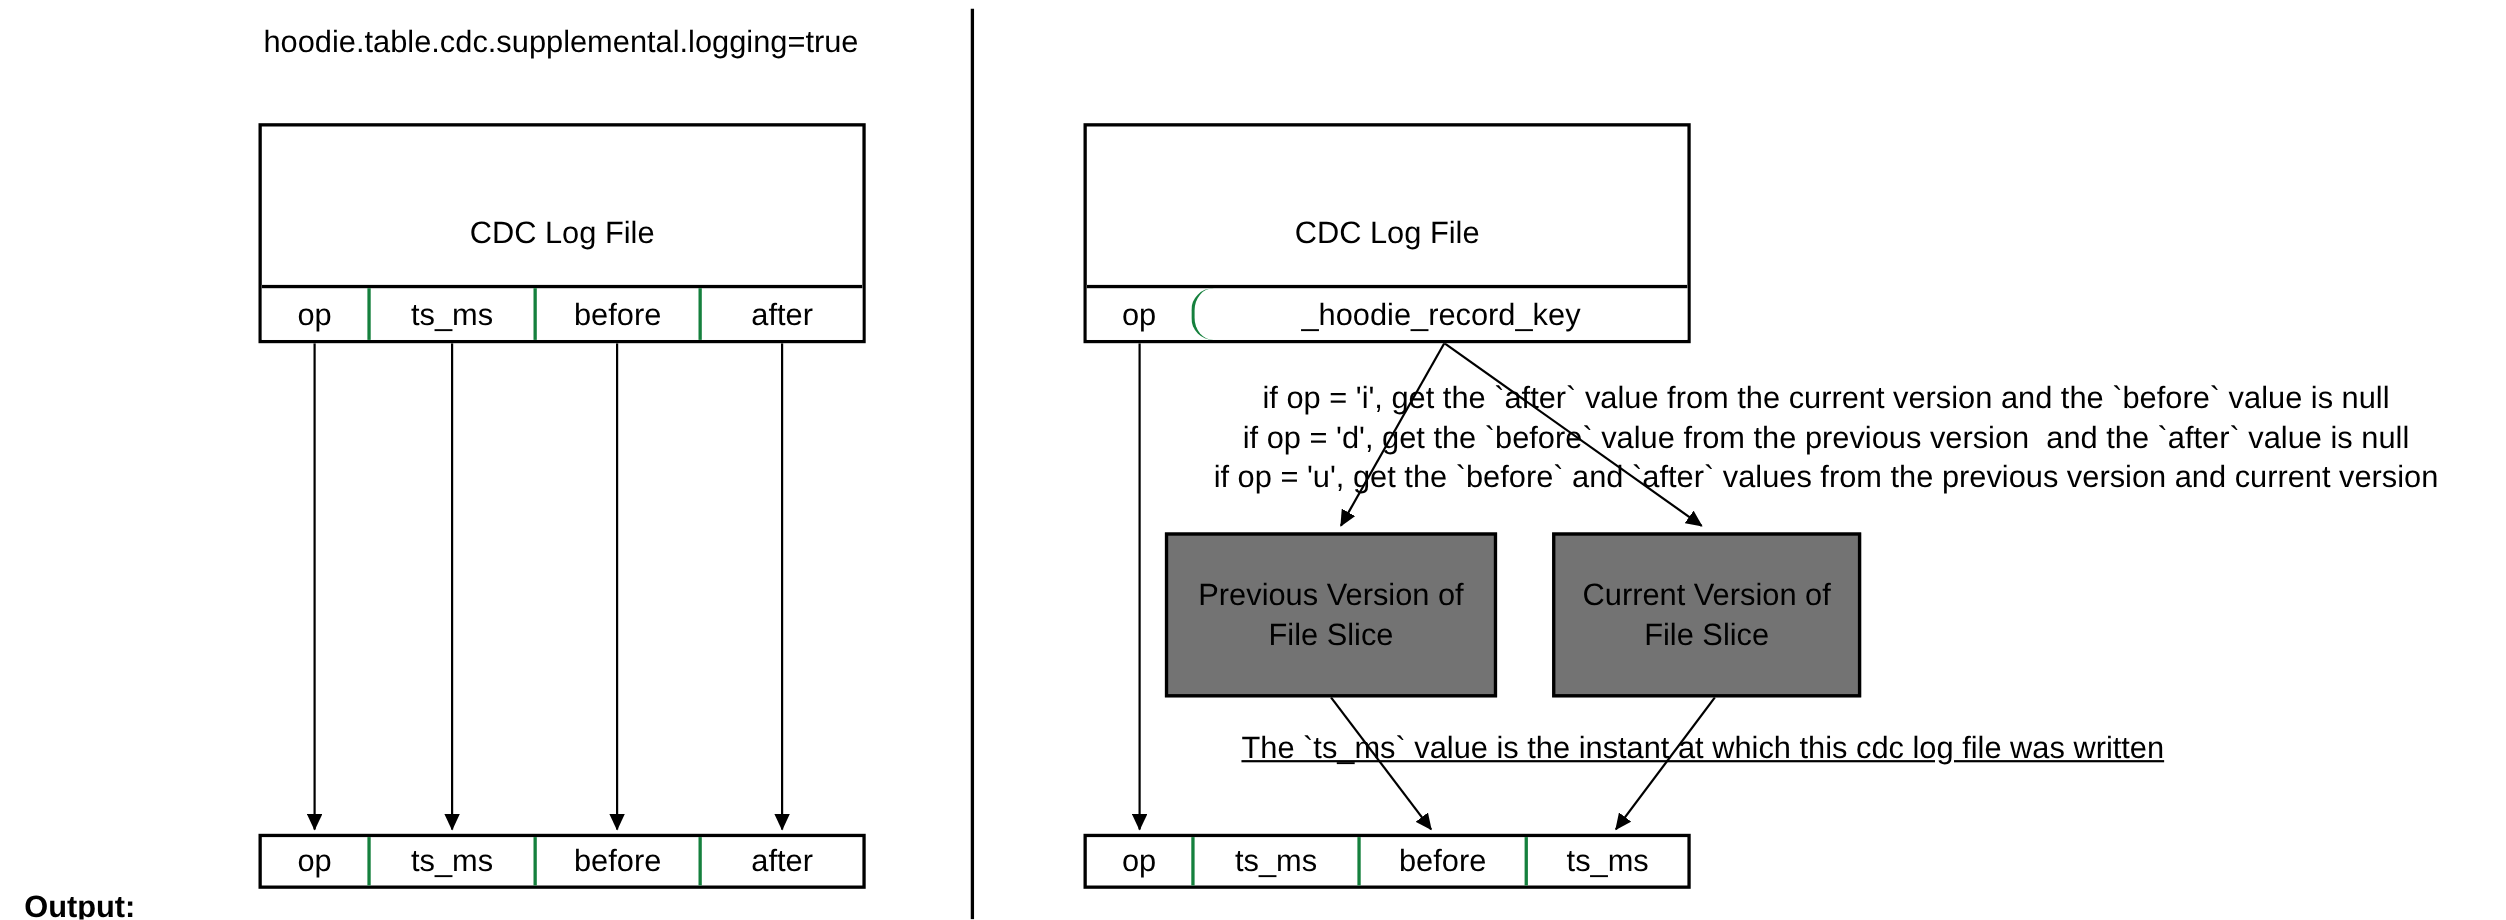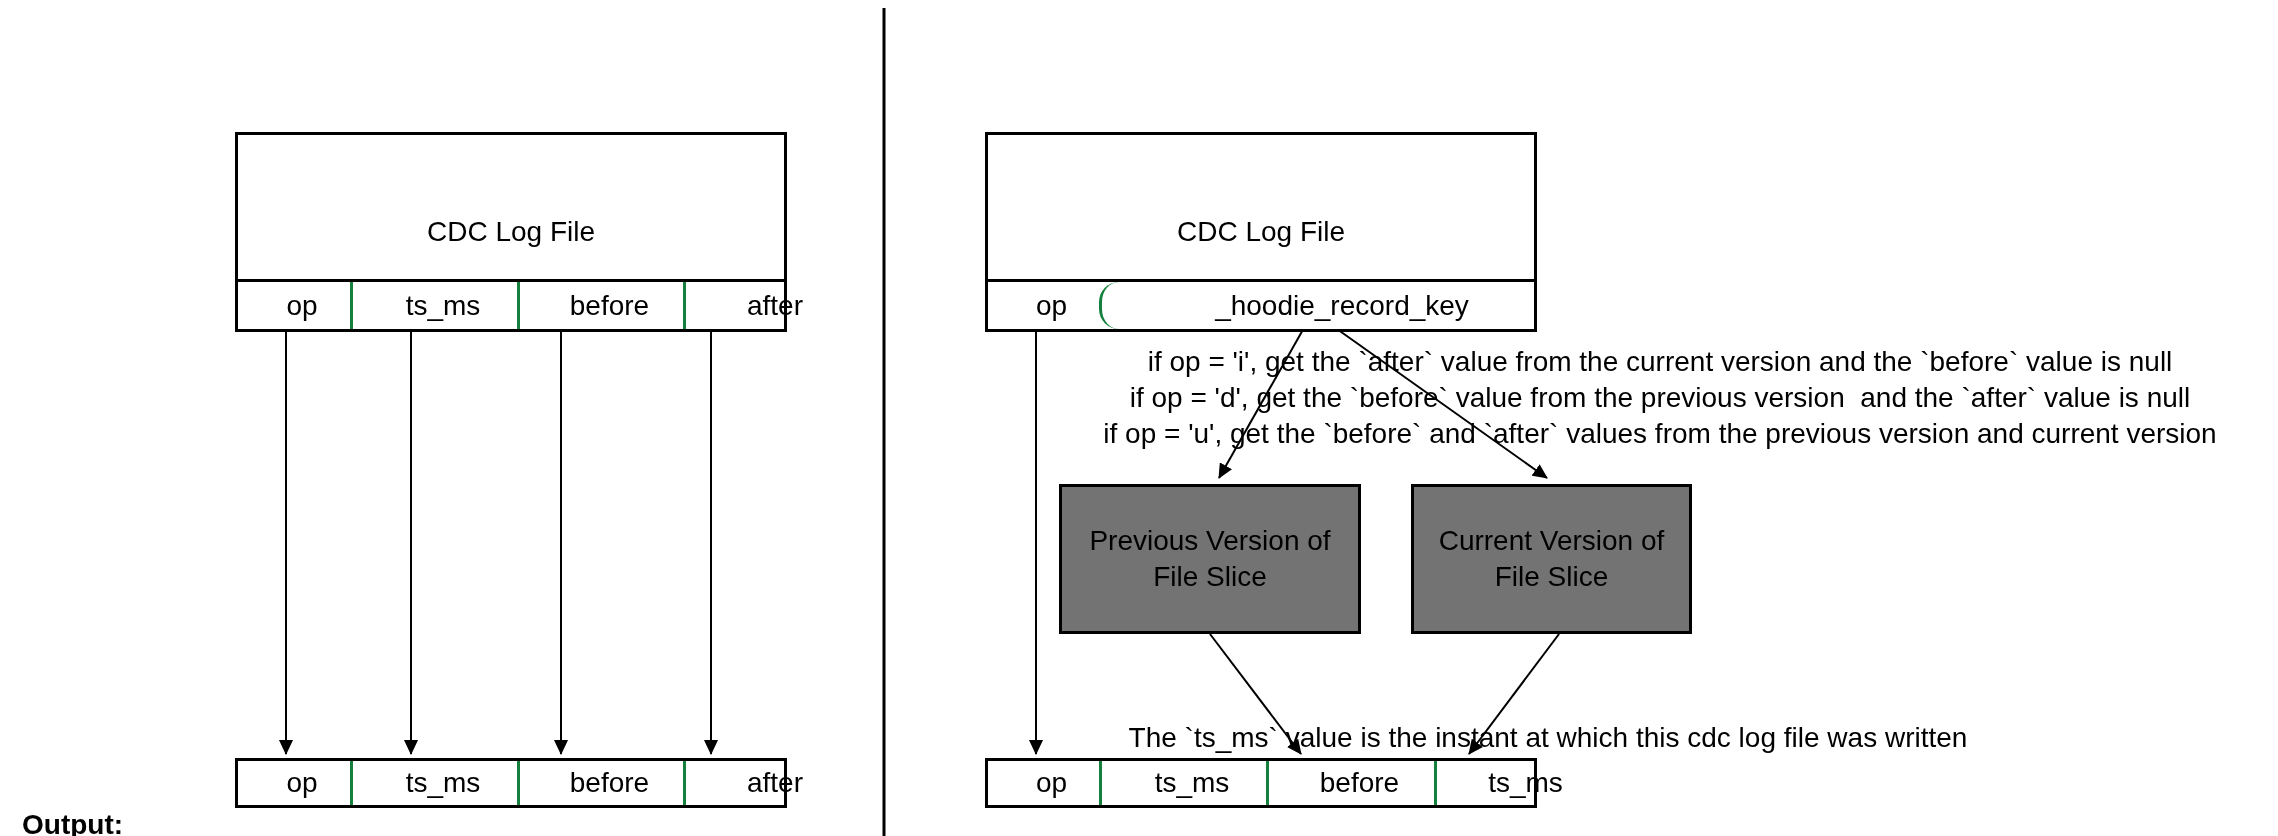--- a/index.html
+++ b/index.html
@@ -14,57 +14,56 @@
   .abs { position: absolute; }
   .txt { font-size: 28px; line-height: 36px; white-space: pre; }
   .center { text-align: center; }
 
   
   .panel-title { top: 20px; width: 700px; }
 
   
   .cdc-box {
     top: 112px; width: 552px; height: 200px;
-    border: 3px solid #000; box-sizing: border-box; background: #fff; margin-top: 20px;
+    border: 3px solid #000; box-sizing: border-box; background: #fff;
   }
   .cdc-box .box-label {
     position: absolute; inset: 0;
     display: flex; align-items: center; justify-content: center;
   }
   .col-row {
     position: absolute; left: 0; right: 0; bottom: 0; height: 50px;
     border-top: 3px solid #000; box-sizing: border-box;
     display: flex; background: #fff;
   }
   .cell {
     flex: none; box-sizing: content-box;
     display: flex; align-items: center; justify-content: center;
     height: 100%;
-    padding-left: 16px;
   }
   .cell + .cell { border-left: 3px solid #15803d; }
 
   
   .out-row {
     top: 758px; width: 552px; height: 50px;
     border: 3px solid #000; box-sizing: border-box;
     display: flex; background: #fff;
   }
 
   
   .version-box {
     top: 484px; height: 150px;
     border: 3px solid #000; box-sizing: border-box; background: #737373;
     display: flex; align-items: center; justify-content: center;
     text-align: center; white-space: pre-line;
   }
 
   
   #rules-block { left: 1020px; top: 344px; width: 1280px; }
-  #ts-note { left: 1048px; top: 720px; width: 1000px; }
+  #ts-note { left: 1048px; top: 662px; width: 1000px; text-decoration: underline; }
   #output-label { left: 22px; top: 807px; font-weight: bold; }
 
   
   .w-op-l { width: 96px; }  .w-tsms-l { width: 148px; } .w-before-l { width: 147px; } .w-after-l { width: 146px; }
   .w-op-r { width: 95px; }  .w-key-r { width: 448px; border-radius: 20px; }
   .w-tsms-r { width: 148px; } .w-before-r { width: 149px; } .w-tsms2-r { width: 145px; }
 
   svg#arrow-layer { position: absolute; left: 0; top: 0; pointer-events: none; }
   svg#arrow-layer line { stroke: #000000; stroke-width: 2; }
   svg#arrow-layer line.divider { stroke-width: 3; }
@@ -87,20 +86,21 @@
     <line x1="561" y1="312" x2="561" y2="754" marker-end="url(#ah)"></line>
     <line x1="711" y1="312" x2="711" y2="754" marker-end="url(#ah)"></line>
 
     <line x1="1036" y1="312" x2="1036" y2="754" marker-end="url(#ah)"></line>
     <line x1="1313" y1="312" x2="1219" y2="478" marker-end="url(#ah)"></line>
     <line x1="1313" y1="312" x2="1547" y2="478" marker-end="url(#ah)"></line>
     <line x1="1210" y1="634" x2="1301" y2="754" marker-end="url(#ah)"></line>
     <line x1="1559" y1="634" x2="1469" y2="754" marker-end="url(#ah)"></line>
   </svg>
 
+  <div class="abs txt center panel-title" style="left:160px">hoodie.table.cdc.supplemental.logging=true</div>
 
   <div class="abs cdc-box" style="left:235px">
     <div class="box-label txt">CDC Log File</div>
     <div class="col-row">
       <div class="cell txt w-op-l">op</div>
       <div class="cell txt w-tsms-l">ts_ms</div>
       <div class="cell txt w-before-l">before</div>
       <div class="cell txt w-after-l">after</div>
     </div>
   </div>

